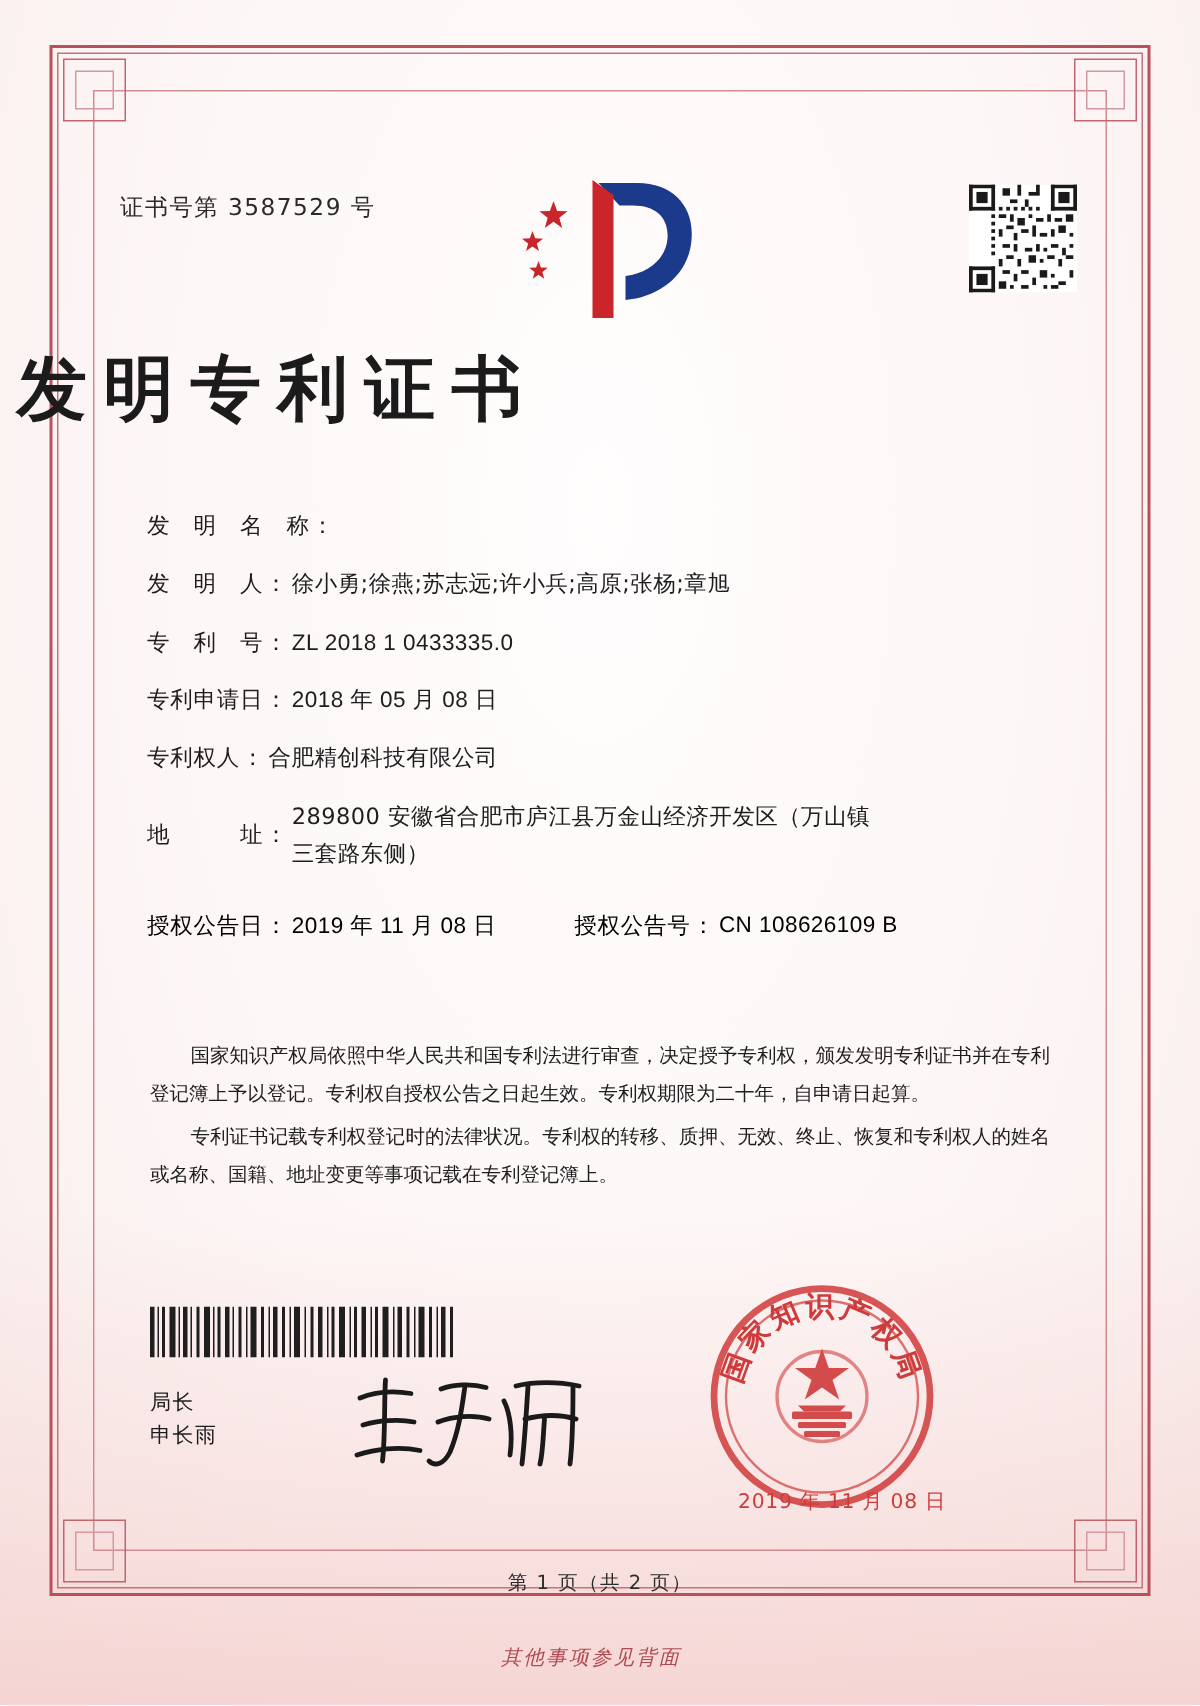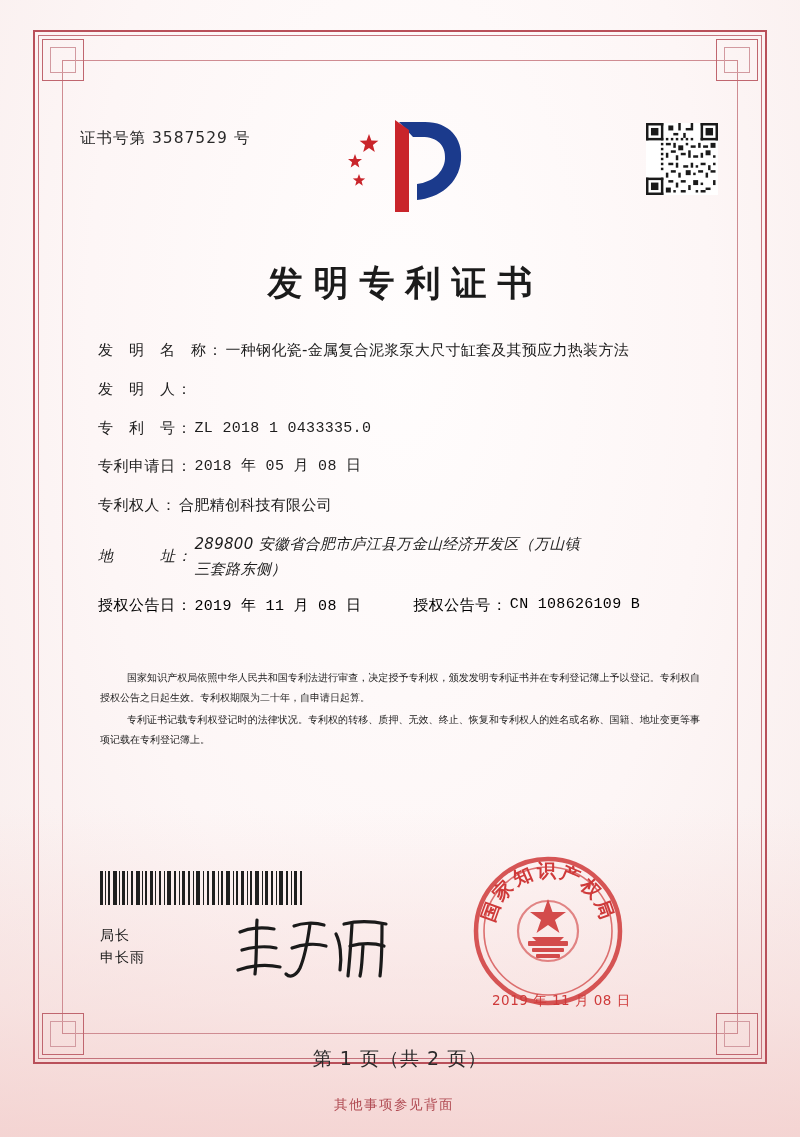--- a/index.html
+++ b/index.html
@@ -88,23 +88,23 @@
   
   .emblem {
     position: absolute;
     left: 50%; top: 112px;
     transform: translateX(-50%);
     width: 150px; height: 110px;
   }
   
   .main-title {
     position: absolute;
-    left: 0; right: 0; top: 260px;
-    text-align: center;
-    font-size: 35px;
+    left: 0; right: 0; top: 228px;
+    text-align: left;
+    font-size: 47px;
     letter-spacing: 11px;
     color: #1b1b1b;
     font-weight: 700;
     font-family: "DejaVu Serif", "Liberation Serif", serif;
     text-indent: 11px;
   }
   
   .fields {
     position: absolute;
     left: 98px; top: 340px;
@@ -127,41 +127,41 @@
   .fcolon {
     flex: 0 0 auto;
     padding: 0 3px 0 1px;
   }
   .fvalue {
     flex: 1 1 auto;
     font-size: 15px;
     letter-spacing: 0.3px;
   }
   .fvalue.mono {
-    font-family: Liberation Mono, monospace;
-  }
-  .frow.tight { margin-bottom: 16px; font-style: italic; }
+    font-family: Liberation Sans, sans-serif;
+  }
+  .frow.tight { margin-bottom: 28px; }
   .addr-second {
     margin: 3px 0 0 0;
     font-size: 15px;
   }
   .grant-row {
     display: flex;
     align-items: flex-start;
     font-size: 15px;
     margin-bottom: 4px;
   }
   .grant-row .gap { width: 52px; }
 
   
   .paras {
     position: absolute;
-    left: 100px; top: 668px;
+    left: 100px; top: 692px;
     width: 600px;
-    font-size: 10px;
+    font-size: 13px;
     color: #1d1d1d;
     line-height: 1.95;
     text-align: justify;
   }
   .paras p {
     margin: 0 0 3px 0;
     text-indent: 27px;
   }
 
   
@@ -196,31 +196,32 @@
     font-size: 13.5px;
     color: #cf3a3a;
     letter-spacing: 0.5px;
     font-family: "DejaVu Sans", sans-serif;
   }
   
   .page-num {
     position: absolute;
     left: 0; right: 0; top: 1046px;
     text-align: center;
-    font-size: 19px;
+    font-size: 13px;
     color: #2b2b2b;
     letter-spacing: 1px;
   }
   .back-note {
     position: absolute;
     left: 0; right: 12px; top: 1096px;
     text-align: center;
     font-size: 13.5px;
     color: #b04a52;
     letter-spacing: 1.5px;
+    font-style: italic;
   }
 </style>
 </head>
 <body>
 
 <div class="page">
 
   <div class="bottom-wash"></div>
 
   <div class="border-outer"></div>
@@ -340,26 +341,26 @@
     </g>
   </svg>
 
   <div class="main-title">发明专利证书</div>
 
   <div class="fields">
 
     <div class="frow">
       <span class="flabel">发　明　名　称</span>
       <span class="fcolon">：</span>
-      <span class="fvalue">一种钢化瓷-金属复合泥浆泵大尺寸缸套及其预应力热装方法</span>
     </div>
 
     <div class="frow">
       <span class="flabel">发　明　人</span>
       <span class="fcolon">：</span>
+      <span class="fvalue">徐小勇;徐燕;苏志远;许小兵;高原;张杨;章旭</span>
     </div>
 
     <div class="frow">
       <span class="flabel">专　利　号</span>
       <span class="fcolon">：</span>
       <span class="fvalue mono">ZL 2018 1 0433335.0</span>
     </div>
 
     <div class="frow">
       <span class="flabel">专利申请日</span>

